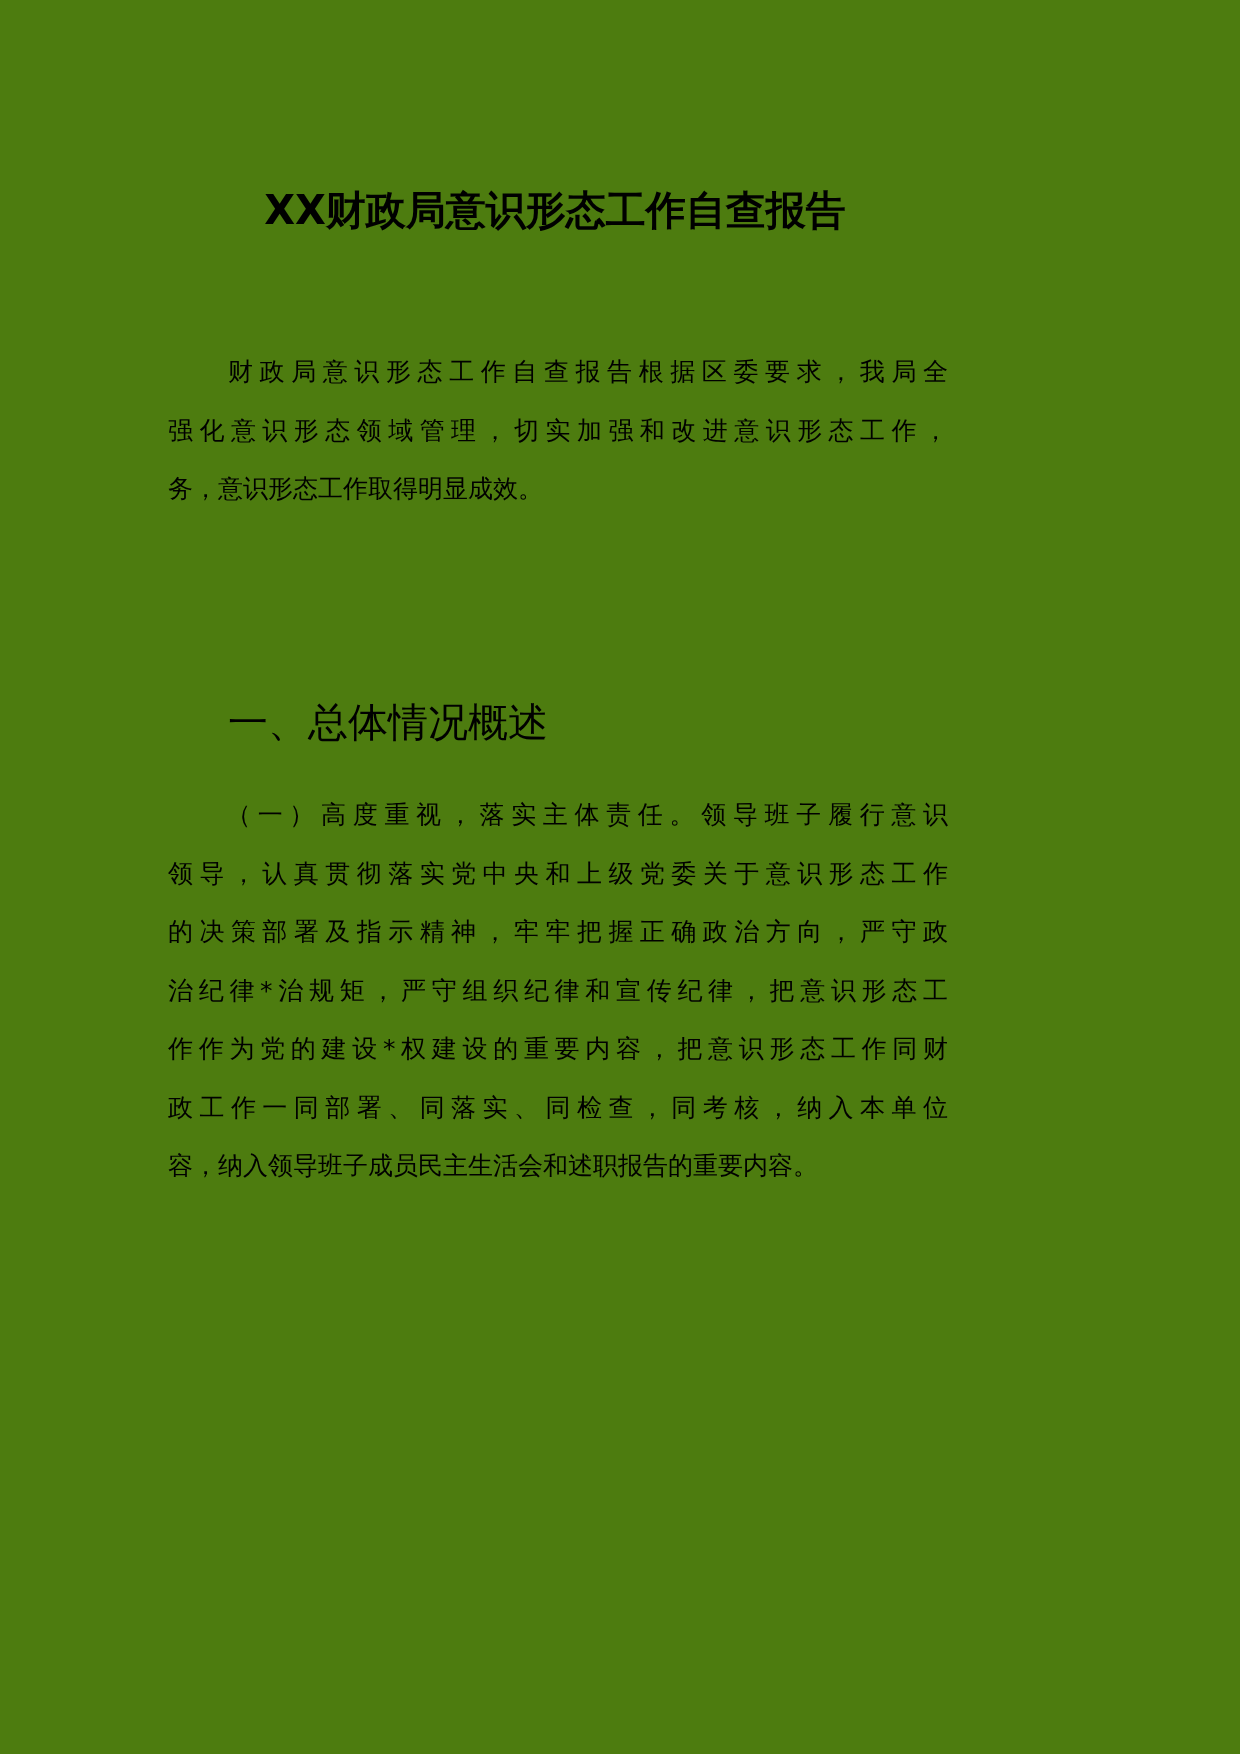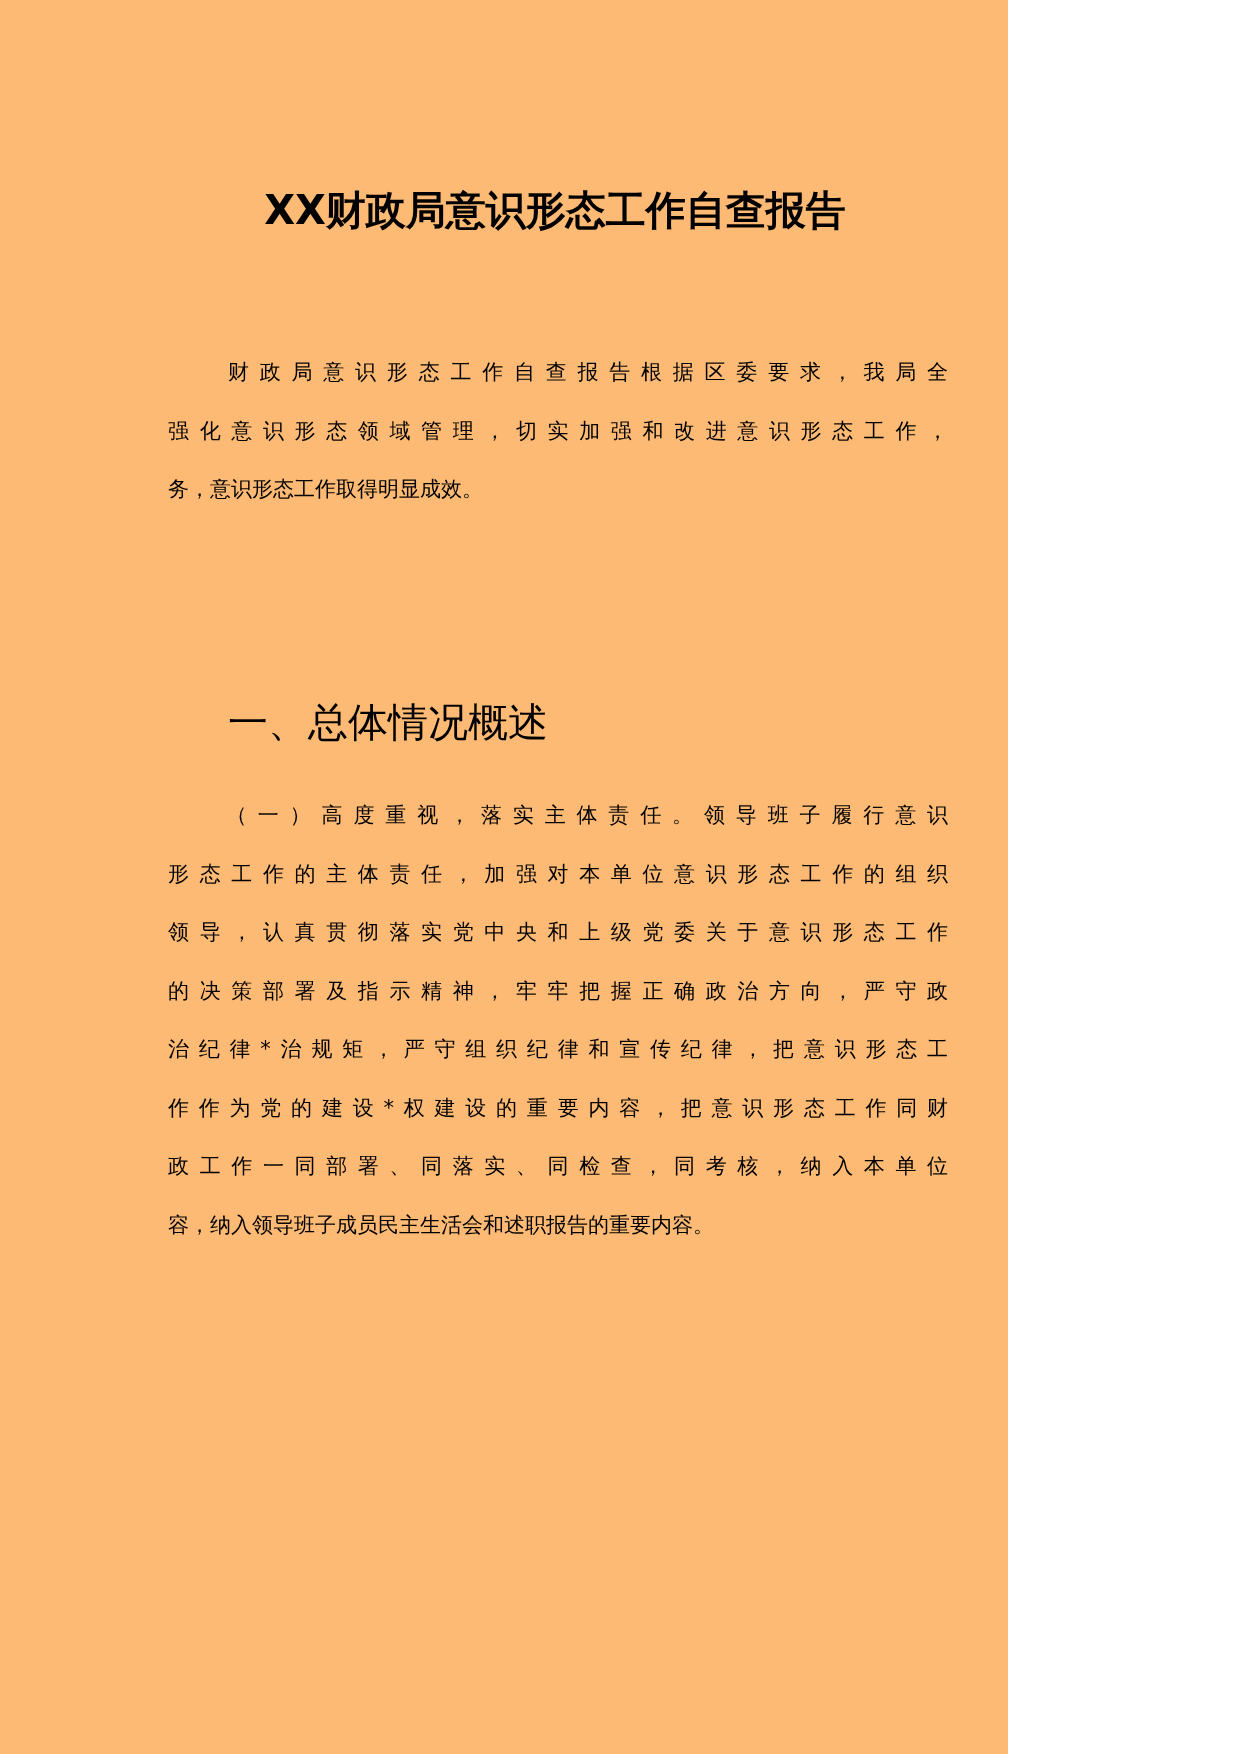--- a/index.html
+++ b/index.html
@@ -11,41 +11,41 @@
       width: 1240px;
       height: 1754px;
       position: relative;
       overflow: hidden;
       font-family: "DejaVu Sans", "Liberation Sans", sans-serif;
       color: #000000;
     }
     .page {
       position: absolute;
       left: 0; top: 0;
-      width: 1008px;
+      width: 1240px;
       height: 1754px;
-      background: #fdba74;
+      background: #4d7c0f;
     }
     .title {
       position: absolute;
       left: 0;
       top: 183px;
       width: 1110px;
       text-align: center;
       font-size: 40px;
       font-weight: bold;
       line-height: 54px;
       letter-spacing: 0px;
       white-space: nowrap;
     }
     .block {
       position: absolute;
       left: 168px;
       width: 780px;
-      font-size: 21px;
+      font-size: 25px;
       line-height: 58.5px;
     }
     .line {
       display: block;
       height: 58.5px;
       white-space: nowrap;
       text-align: justify;
       text-align-last: justify;
     }
     .line.last {
@@ -73,21 +73,20 @@
   <div class="block" style="top:343px;">
     <span class="line indent">财政局意识形态工作自查报告根据区委要求，我局全</span>
     <span class="line">强化意识形态领域管理，切实加强和改进意识形态工作，</span>
     <span class="line last">务，意识形态工作取得明显成效。</span>
   </div>
 
   <div class="heading">一、总体情况概述</div>
 
   <div class="block" style="top:786px;">
     <span class="line indent" style="padding-left:58px;">（一）高度重视，落实主体责任。领导班子履行意识</span>
-    <span class="line">形态工作的主体责任，加强对本单位意识形态工作的组织</span>
     <span class="line">领导，认真贯彻落实党中央和上级党委关于意识形态工作</span>
     <span class="line">的决策部署及指示精神，牢牢把握正确政治方向，严守政</span>
     <span class="line">治纪律*治规矩，严守组织纪律和宣传纪律，把意识形态工</span>
     <span class="line">作作为党的建设*权建设的重要内容，把意识形态工作同财</span>
     <span class="line">政工作一同部署、同落实、同检查，同考核，纳入本单位</span>
     <span class="line last">容，纳入领导班子成员民主生活会和述职报告的重要内容。</span>
   </div>
 
 </div>
 

